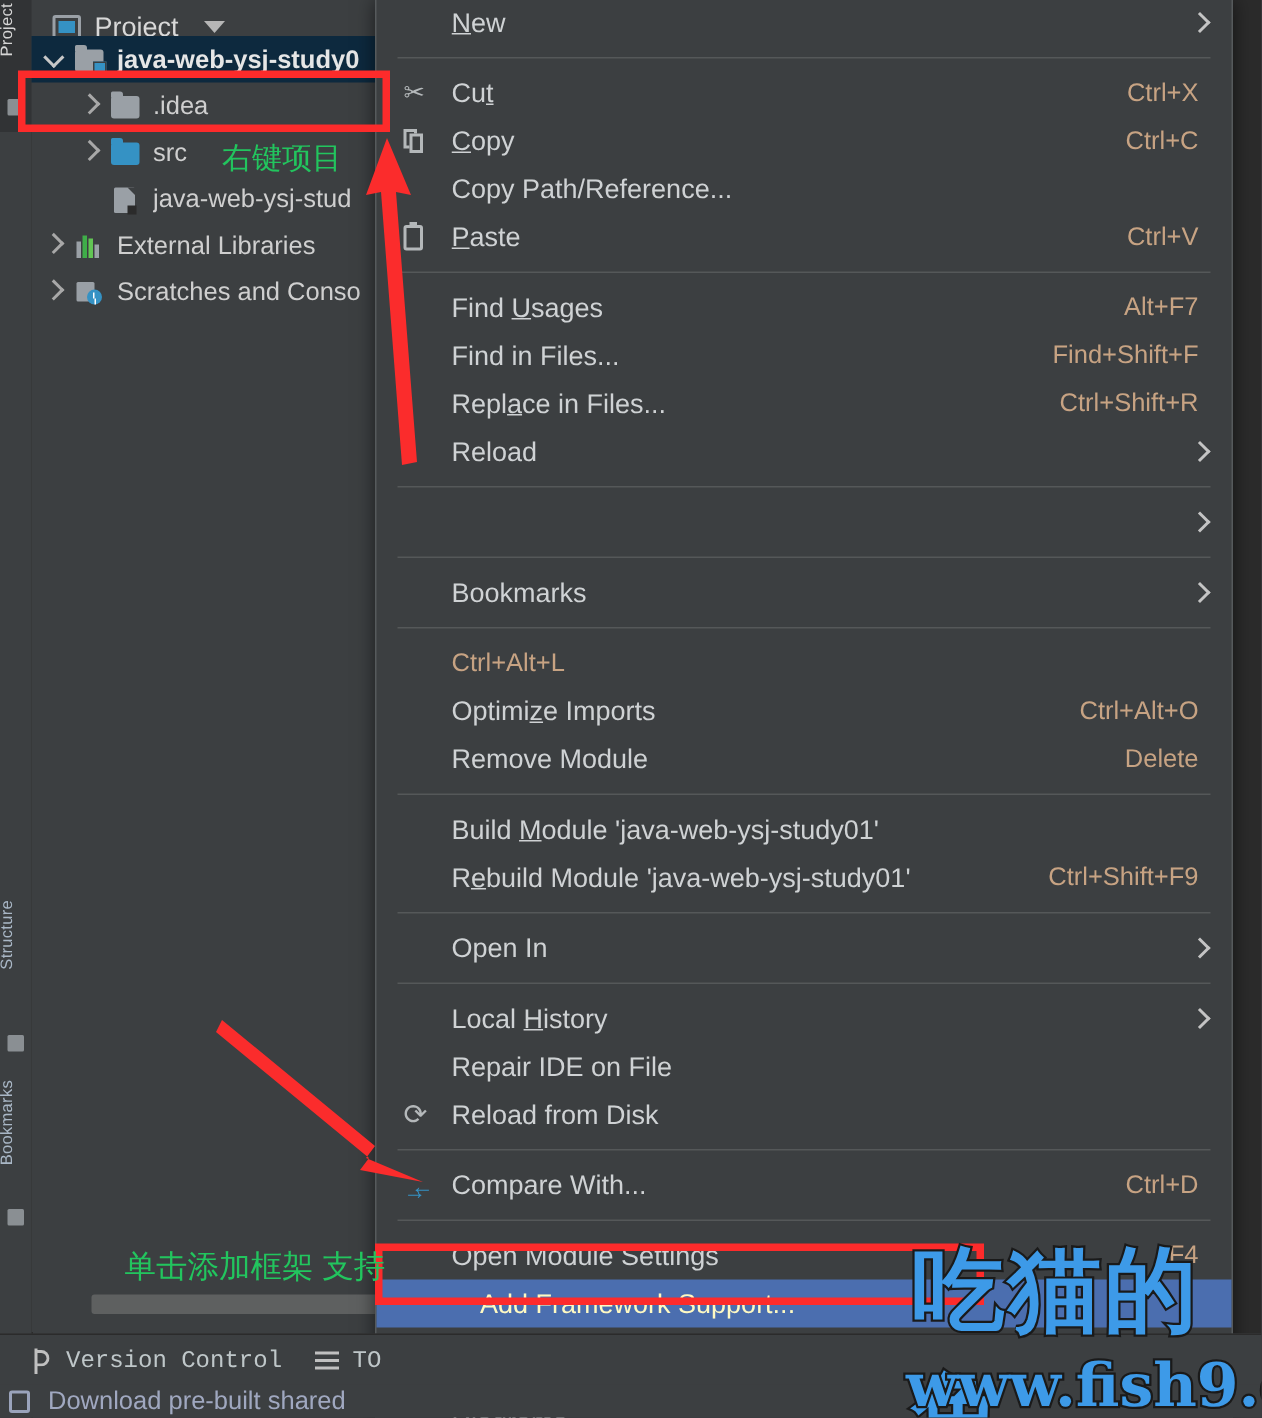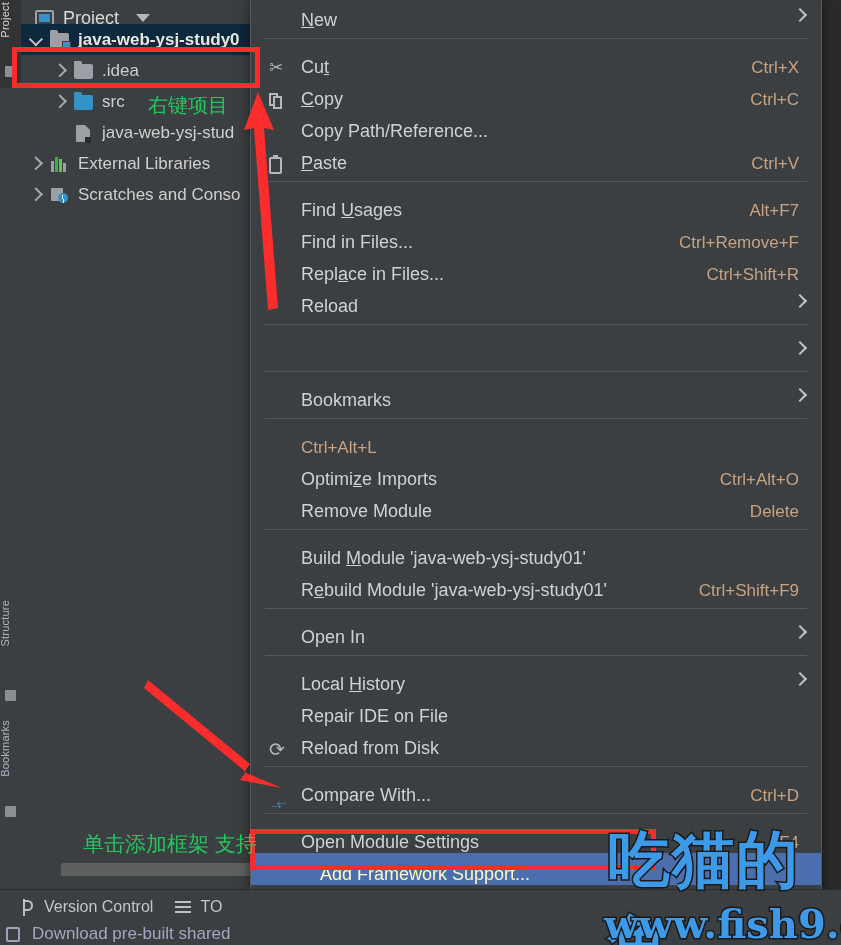--- a/index.html
+++ b/index.html
@@ -82,21 +82,21 @@
   .ic-lib i:nth-child(4){left:12px;height:9px;background:#9aa0a6;}
   .ic-scr{position:absolute;top:2px;left:2px;width:17px;height:15px;}
   .ic-scr .pg{position:absolute;left:0;top:0;width:12px;height:13px;background:#9aa0a6;border-radius:1px;}
   .ic-scr .clk{position:absolute;right:0;bottom:0;width:10px;height:10px;border-radius:50%;background:#3592c4;}
   .ic-scr .clk:after{content:"";position:absolute;left:4px;top:2px;width:1px;height:4px;background:#fff;box-shadow:1px 4px 0 0 #fff;}
 
   
   .scrollbar-h{position:absolute;left:40px;top:863px;width:205px;height:13px;background:#5e6060;border-radius:2px;}
   .statusbar{
     position:absolute;left:0;top:889px;width:841px;height:34px;background:#3c3f41;
-    border-top:1px solid #2b2b2b;display:flex;align-items:center;
+    border-top:1px solid #2b2b2b;display:flex;align-items:center;font-family:Liberation Mono, monospace;
   }
   .sb-item{display:flex;align-items:center;margin-left:22px;font-size:16px;color:#bfc7c9;white-space:nowrap;}
   .vcs-ic{width:13px;height:17px;position:relative;margin-right:9px;}
   .vcs-ic:before{content:"";position:absolute;left:1px;top:0;width:2px;height:17px;background:#c0c0c0;}
   .vcs-ic:after{content:"";position:absolute;left:1px;top:1px;width:8px;height:7px;border:2px solid #c0c0c0;border-left:none;border-radius:0 6px 6px 0;}
   .todo-ic{width:16px;height:13px;position:relative;margin-right:9px;}
   .todo-ic i{position:absolute;left:0;width:16px;height:2px;background:#c0c0c0;display:block;}
   .todo-ic i:nth-child(1){top:0}.todo-ic i:nth-child(2){top:5px}.todo-ic i:nth-child(3){top:10px}
 
   .bottombar{
@@ -111,21 +111,21 @@
   
   .editor-bg{position:absolute;left:251px;top:0;width:590px;height:889px;background:#2b2b2b;}
 
   
   .ctxmenu{
     position:absolute;left:250px;top:-2px;width:572px;height:947px;
     background:#3c3f41;border:1px solid #565a5c;box-sizing:border-box;
     box-shadow:0 2px 12px rgba(0,0,0,.55);
   }
   .mi{
-    position:relative;height:32px;display:flex;align-items:flex-end;
+    position:relative;height:32px;display:flex;align-items:center;
     font-size:18px;color:#cfd2d4;box-sizing:border-box;padding-left:18px;
   }
   .mi .micon{width:32px;flex:none;display:flex;align-items:center;justify-content:flex-start;color:#b4b8ba;}
   .mi .mlabel{flex:1;white-space:nowrap;overflow:hidden;}
   .mi .maccel{color:#c7a383;font-size:17px;padding-right:22px;white-space:nowrap;}
   .mi .marrow{position:absolute;right:16px;top:50%;transform:translateY(-50%);}
   .mi .marrow:before{content:"";display:block;width:8px;height:8px;border-top:2px solid #c4c4c4;border-right:2px solid #c4c4c4;transform:rotate(45deg);}
   .mi.highlight{background:#4b6eaf;}
   .mi.highlight .mlabel{color:#fef9c3;margin-left:19px;}
   .mi u{text-decoration:underline;}
@@ -299,21 +299,21 @@
 
     <div class="mi">
       <span class="micon"></span>
       <span class="mlabel">Find <u>U</u>sages</span>
       <span class="maccel">Alt+F7</span>
     </div>
 
     <div class="mi">
       <span class="micon"></span>
       <span class="mlabel">Find in Files...</span>
-      <span class="maccel">Ctrl+Remove+F</span>
+      <span class="maccel">Find+Shift+F</span>
     </div>
 
     <div class="mi">
       <span class="micon"></span>
       <span class="mlabel">Repl<u>a</u>ce in Files...</span>
       <span class="maccel">Ctrl+Shift+R</span>
     </div>
 
     <div class="mi">
       <span class="micon"></span>

